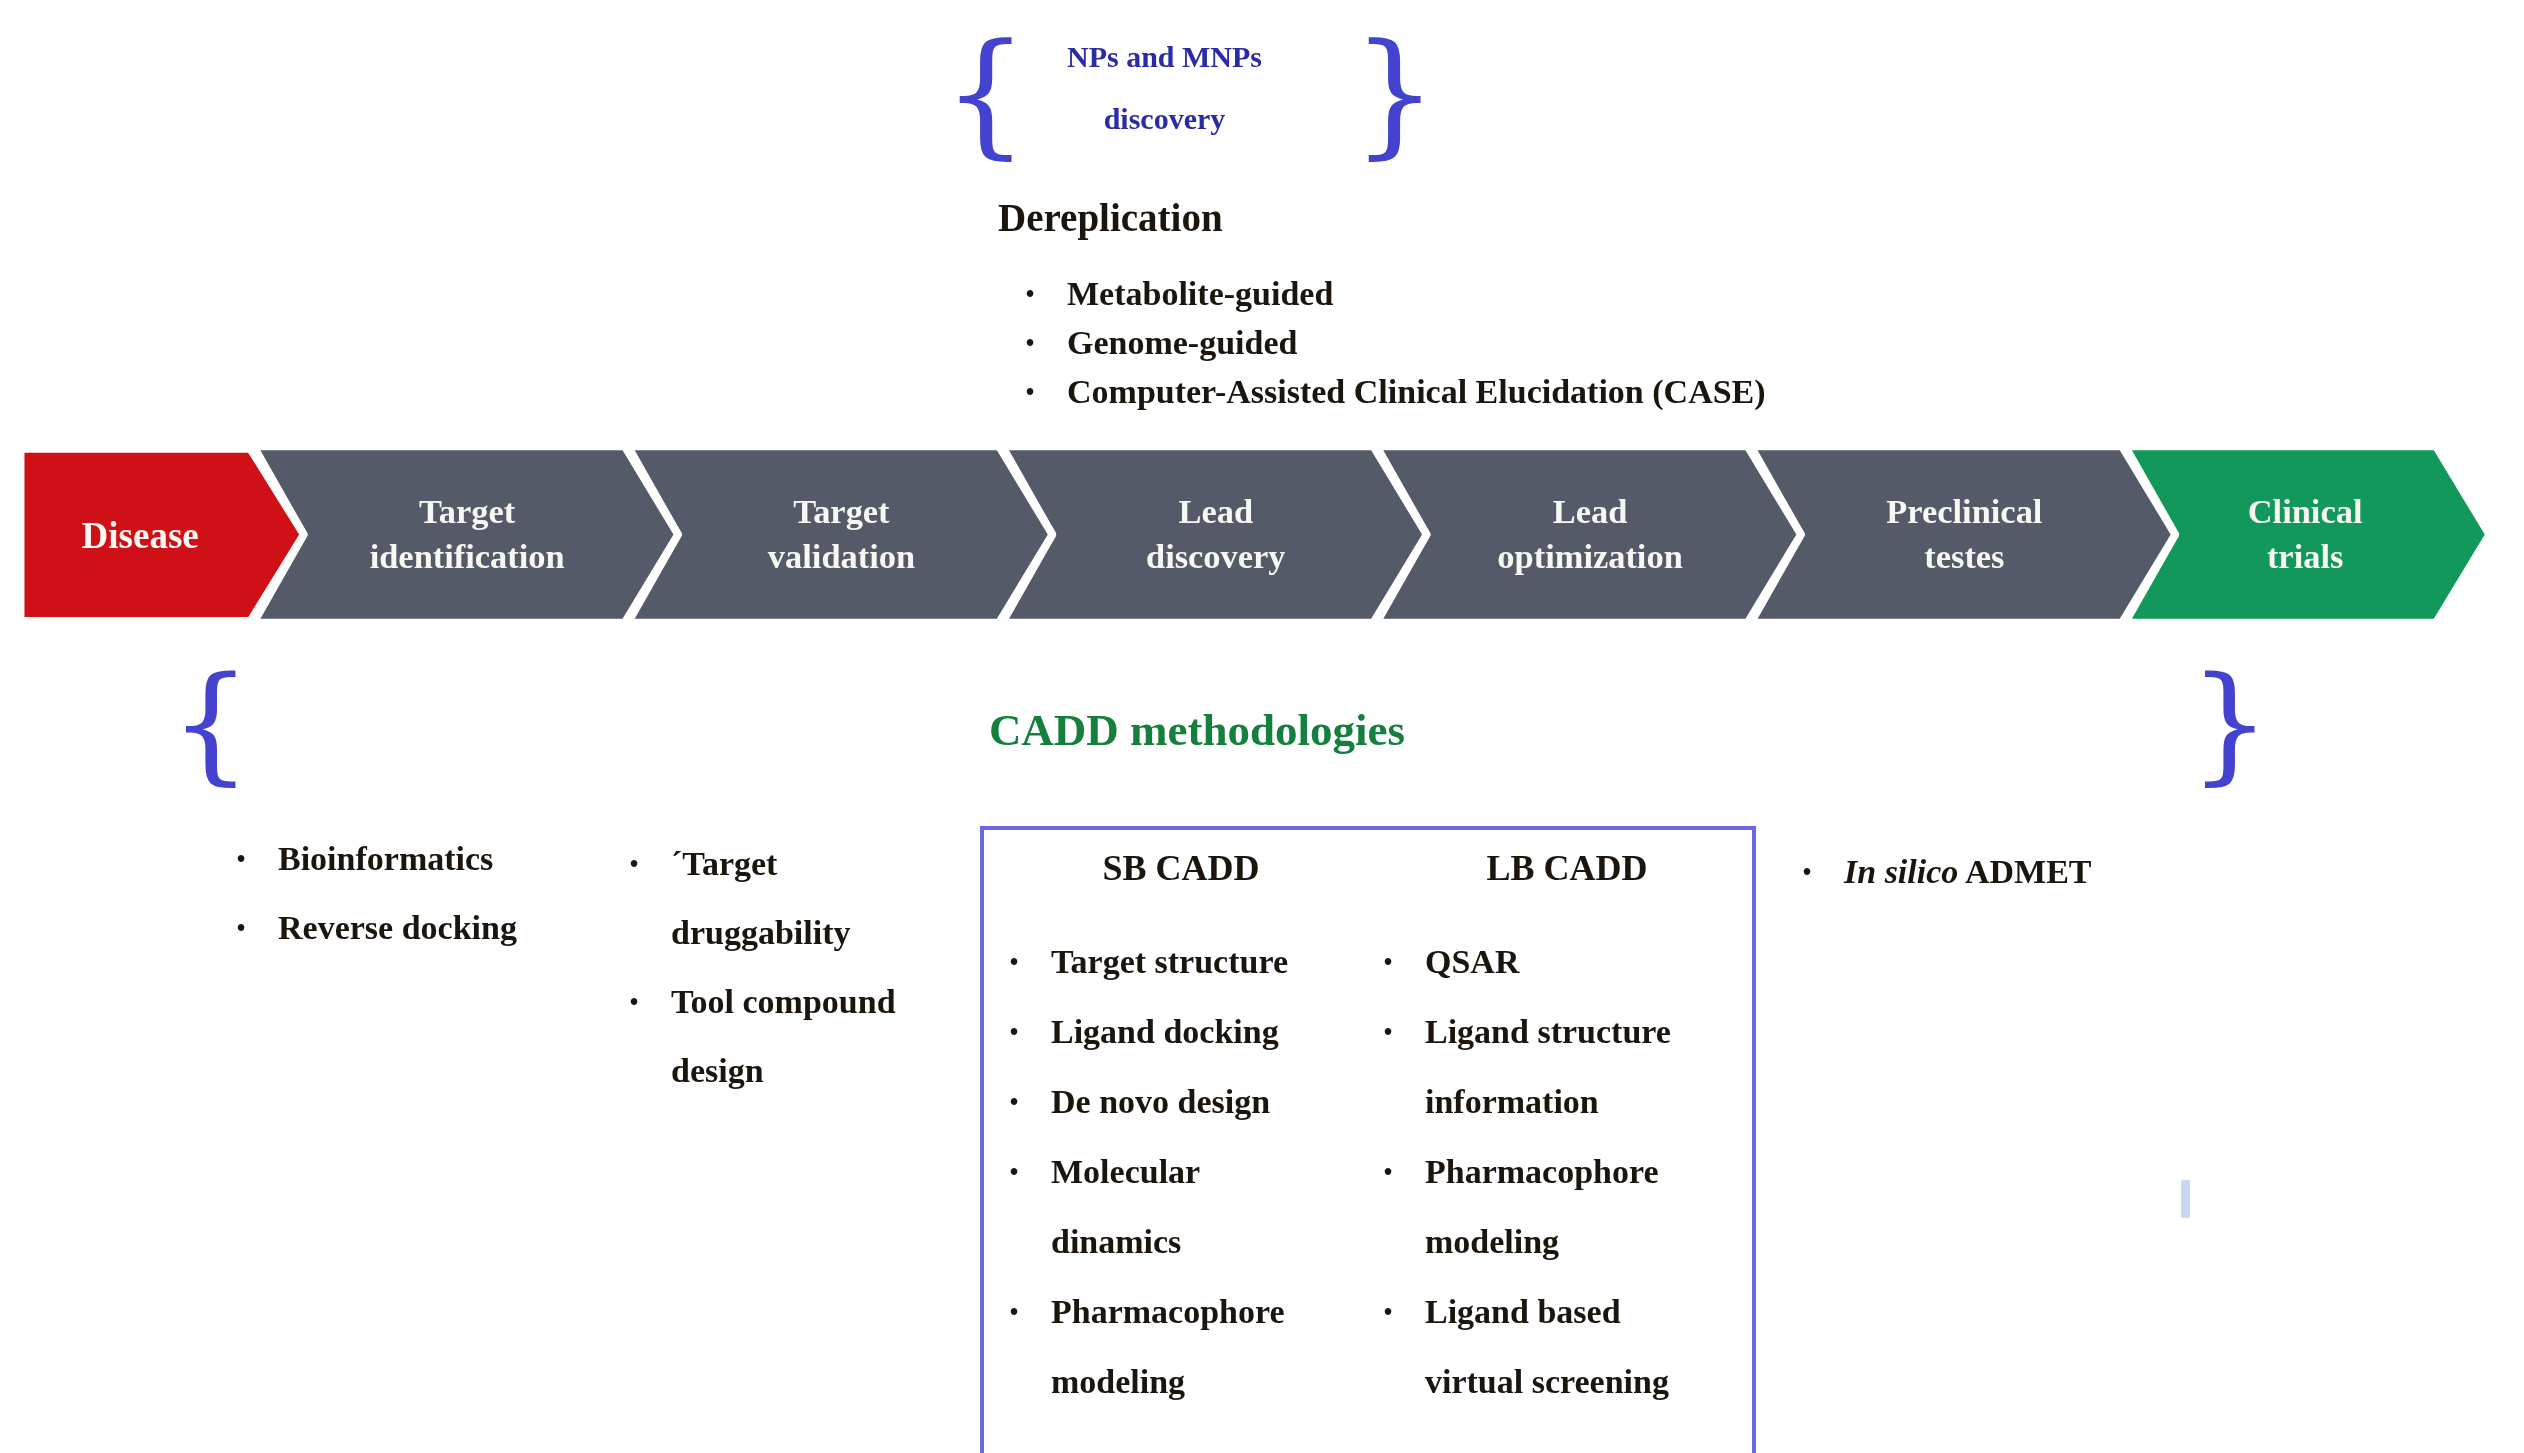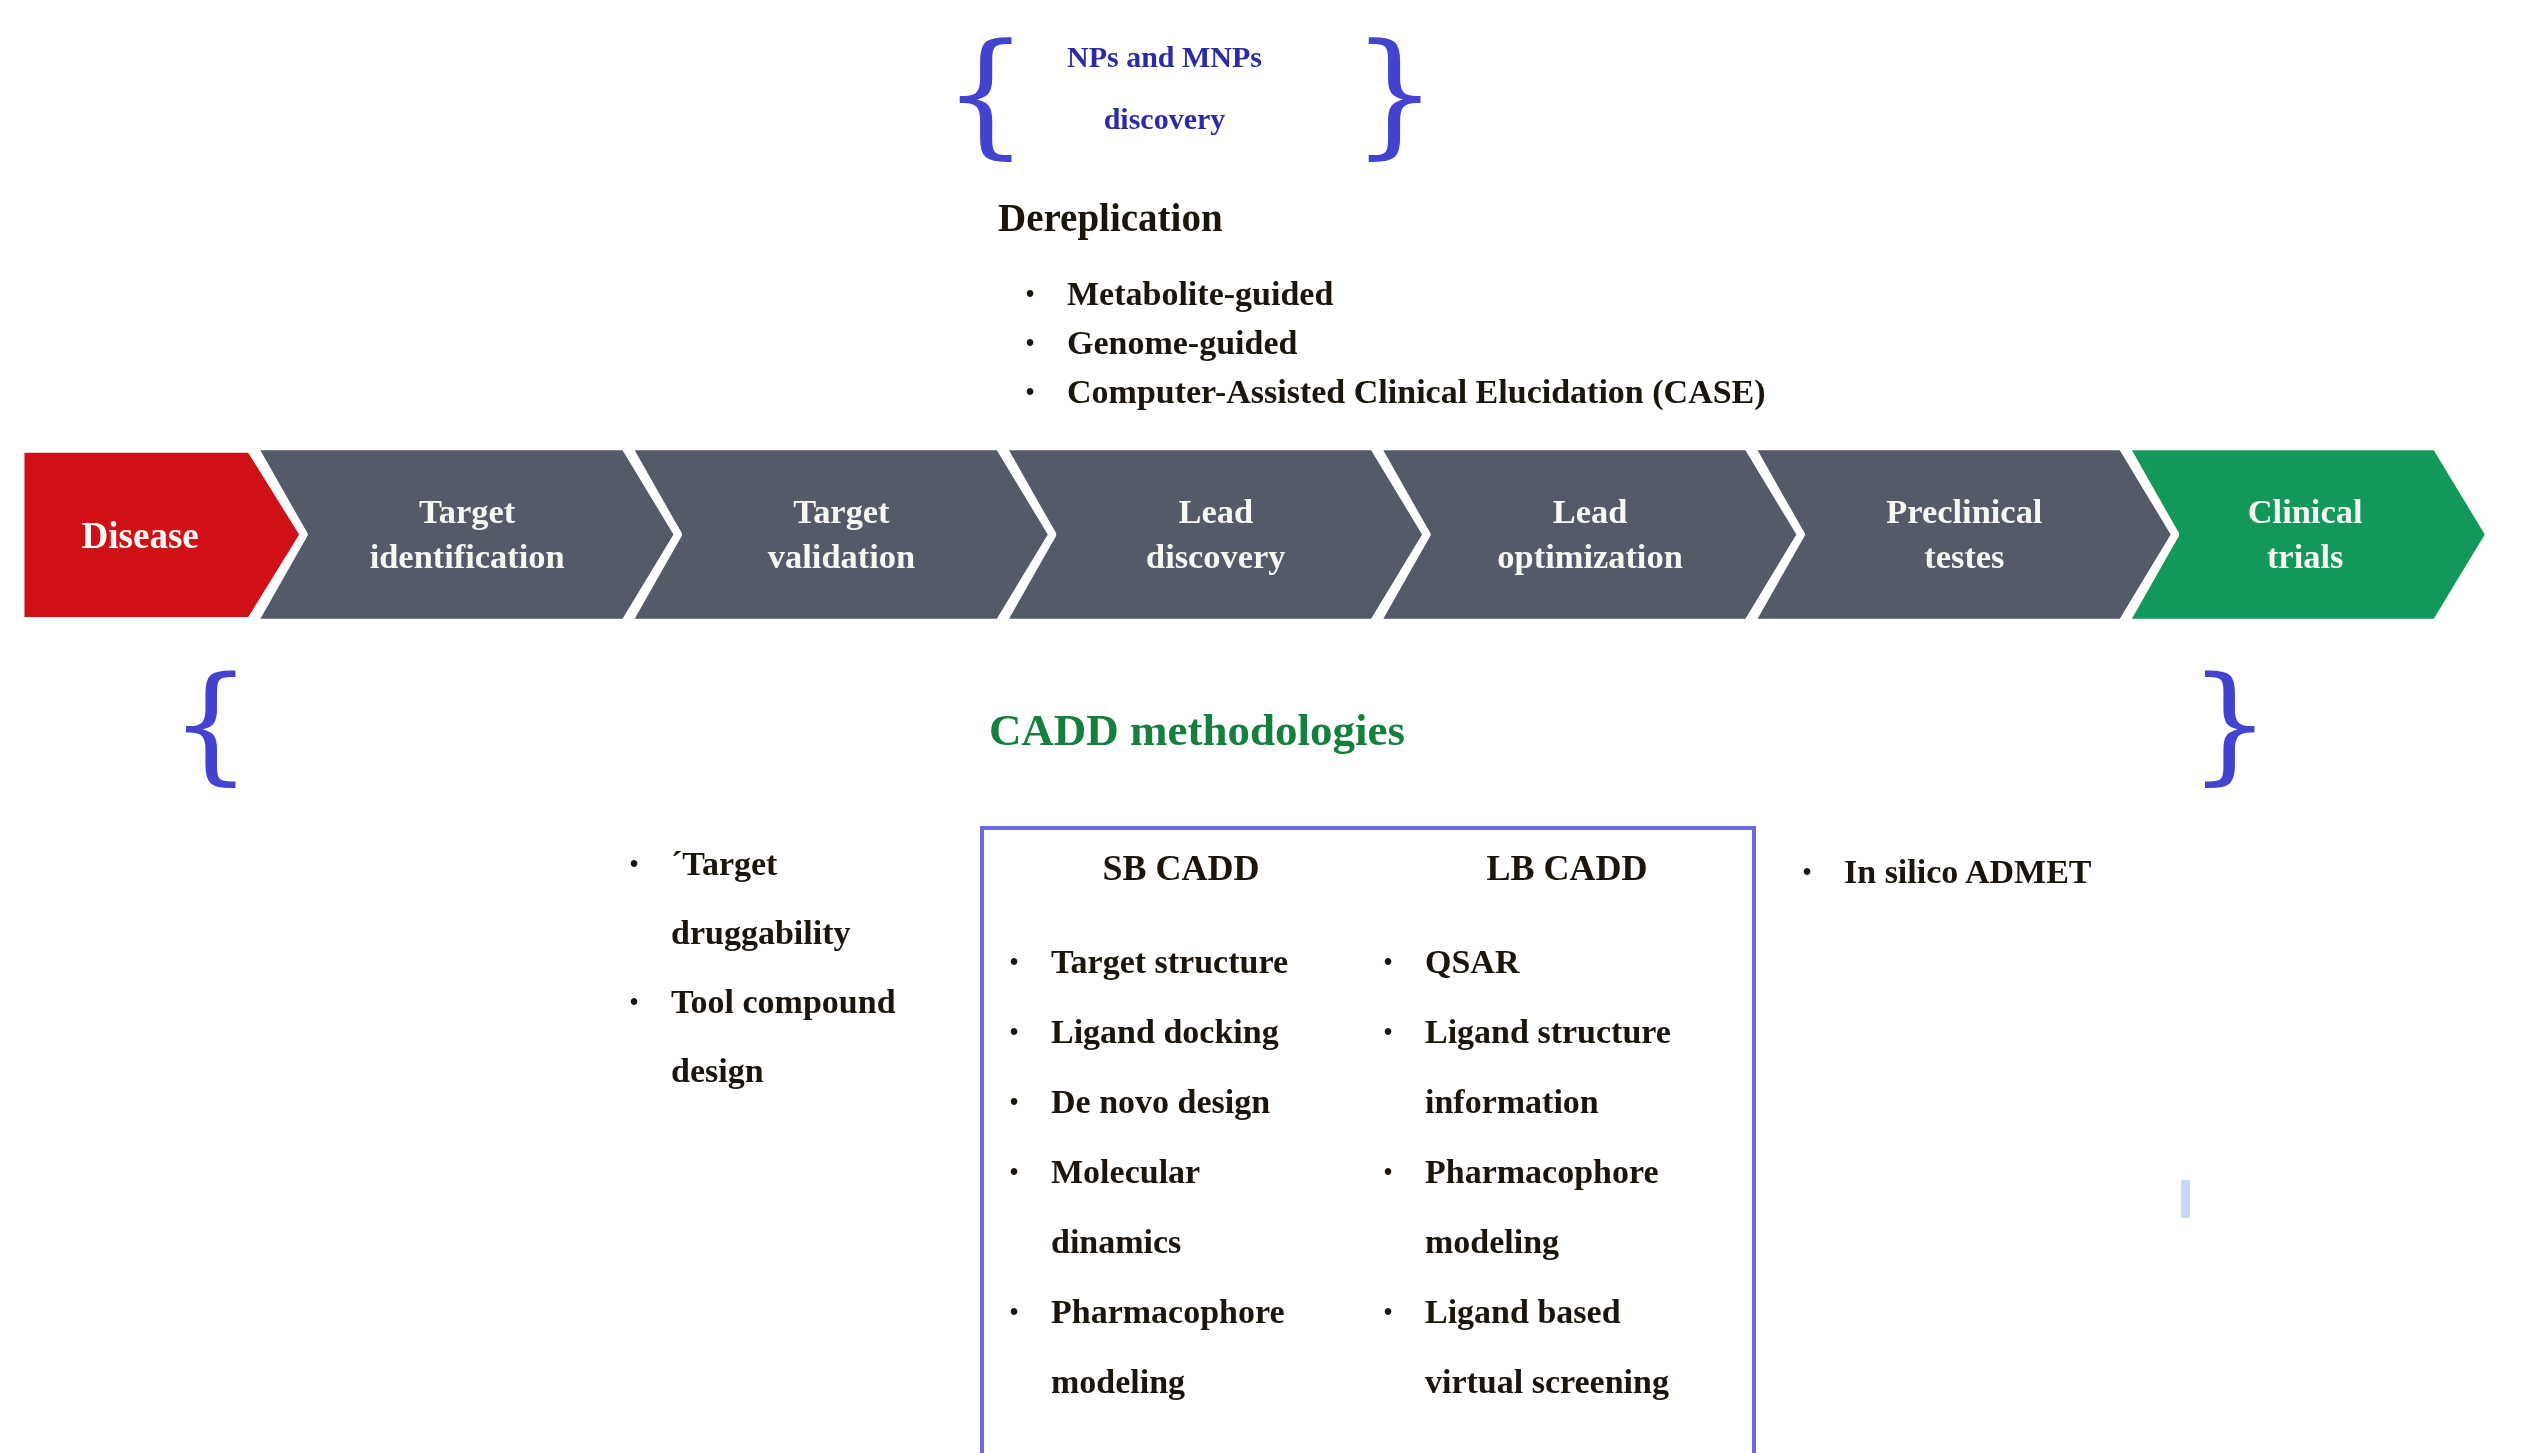--- a/index.html
+++ b/index.html
@@ -56,21 +56,21 @@
   .sb-list{left:24px;top:97px;font-size:34px;line-height:70px;width:362px;}
   .lb-list{left:398px;top:97px;font-size:34px;line-height:70px;width:362px;}
   .cadd-box ul.blist{position:absolute;}
   .admet{
     position:absolute;left:1801px;top:849px;font-size:34px;font-weight:bold;
     line-height:45px;padding-left:43px;
   }
   .admet::before{
     content:"\2022";position:absolute;left:1.7px;top:0;font-size:0.72em;
   }
-  .admet .it{text-align:right;}
+  .admet .it{font-style:italic;text-align:right;}
   .pipeline-svg{position:absolute;left:13px;top:442px;}
   .pipeline-svg text{
     font-family:"Liberation Serif","DejaVu Serif",serif;
     font-weight:bold;fill:#f7f7f4;
   }
   .stray-mark{
     position:absolute;left:2181px;top:1180px;width:8.6px;height:38px;
     background:#bbd3f0;opacity:0.85;border-radius:1.7px;
   }
 </style>
@@ -120,20 +120,24 @@
     <text x="2265" y="146" font-size="40" text-anchor="middle">testes</text>
 
     <text x="2661" y="94" font-size="40" text-anchor="middle">Clinical</text>
     <text x="2661" y="146" font-size="40" text-anchor="middle">trials</text>
   </svg>
 
   <span class="brace side" style="left:170px;top:642px;">{</span>
   <div class="cadd-title">CADD methodologies</div>
   <span class="brace side" style="left:2189px;top:642px;">}</span>
 
+  <ul class="blist col1-list">
+    <li>Bioinformatics</li>
+    <li>Reverse docking</li>
+  </ul>
 
   <ul class="blist col2-list">
     <li>´Target
 druggability</li>
     <li>Tool compound
 design</li>
   </ul>
 
   <div class="cadd-box">
     <div class="box-header sb">SB CADD</div>

